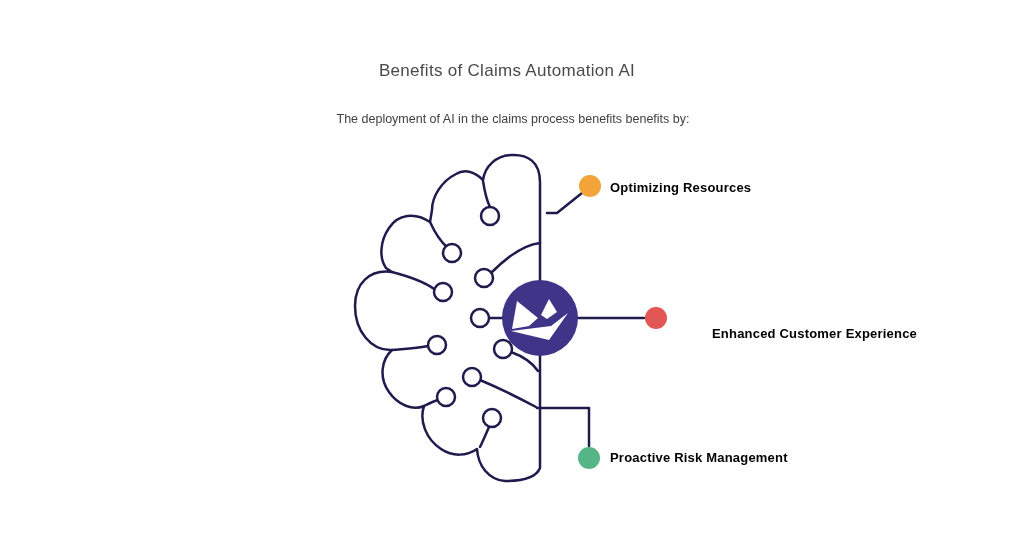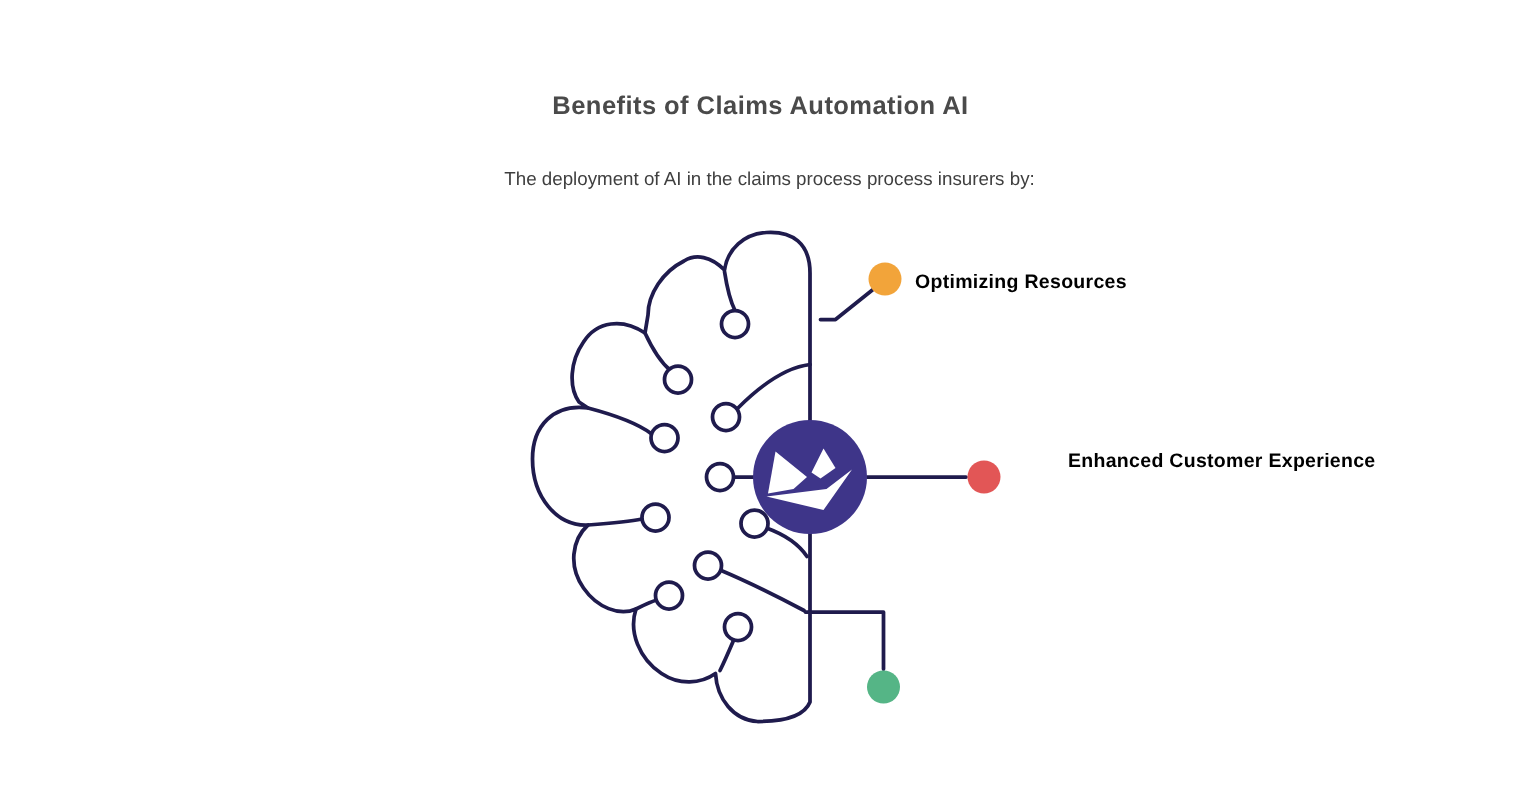--- a/index.html
+++ b/index.html
@@ -14,21 +14,21 @@
     background: #ffffff;
     overflow: hidden;
     font-family: "Liberation Sans", sans-serif;
   }
   .title {
     position: absolute;
     left: 507px;
     top: 61px;
     transform: translateX(-50%);
     font-size: 17px;
-    font-weight: bold;
+    font-weight: normal;
     letter-spacing: 0.3px;
     color: #4a4a4a;
     white-space: nowrap;
   }
   .subtitle {
     position: absolute;
     left: 513px;
     top: 112px;
     transform: translateX(-50%);
     font-size: 12.5px;
@@ -38,35 +38,35 @@
   }
   .benefit-label {
     position: absolute;
     font-size: 13px;
     font-weight: bold;
     letter-spacing: 0.2px;
     color: #000000;
     white-space: nowrap;
   }
   .label-0 { left: 610px; top: 180px; }
-  .label-1 { left: 676px; top: 299px; padding-left: 36px; }
+  .label-1 { left: 676px; top: 326px; padding-left: 36px; }
   .label-2 { left: 610px; top: 450px; }
   .diagram-svg {
     position: absolute;
     left: 0;
     top: 0;
   }
 </style>
 </head>
 <body>
 
 <div class="canvas">
 
   <div class="title">Benefits of Claims Automation AI</div>
-  <div class="subtitle">The deployment of AI in the claims process process insurers by:</div>
+  <div class="subtitle">The deployment of AI in the claims process benefits benefits by:</div>
 
   <svg class="diagram-svg" width="1024" height="538" viewBox="0 0 1024 538">
 
     <g fill="none" stroke="#1f1b4d" stroke-width="2.5" stroke-linecap="round" stroke-linejoin="round">
 
       <path d="
         M 540 468
         L 540 182
         C 540 162 528 154 511 155
         C 496 156 485 166 483 180
@@ -122,14 +122,15 @@
 
     <circle cx="503" cy="349" r="9" fill="#ffffff" stroke="#1f1b4d" stroke-width="2.5"></circle>
 
     <circle cx="590" cy="186" r="11" fill="#f2a43a" stroke="none"></circle>
     <circle cx="656" cy="318" r="11" fill="#e25656" stroke="none"></circle>
     <circle cx="589" cy="458" r="11" fill="#55b586" stroke="none"></circle>
   </svg>
 
   <div class="benefit-label label-0">Optimizing Resources</div>
   <div class="benefit-label label-1">Enhanced Customer Experience</div>
+  <div class="benefit-label label-2">Proactive Risk Management</div>
 
 </div>
 
 </body></html>

